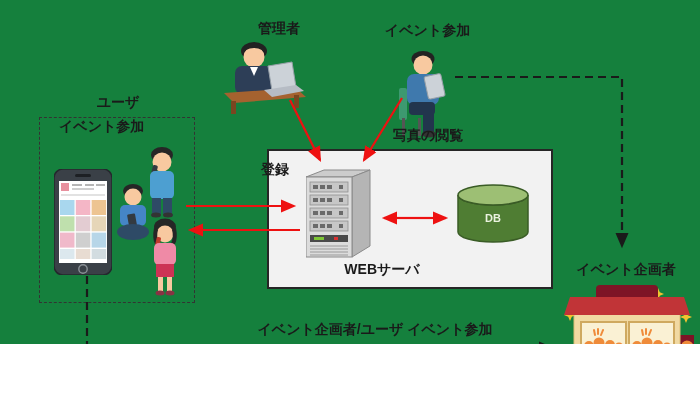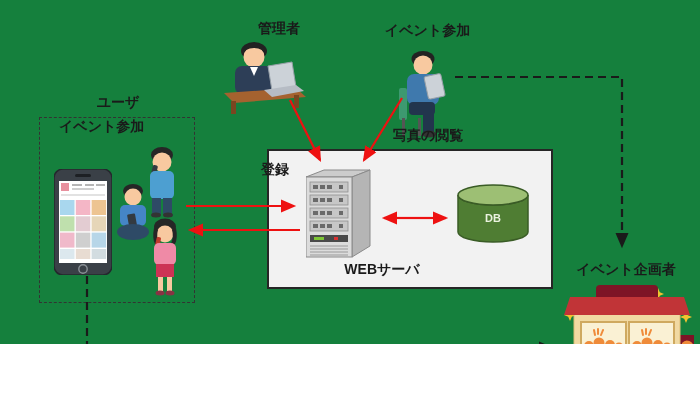--- a/index.html
+++ b/index.html
@@ -29,20 +29,21 @@
 <div id="canvas">
 
   <div class="lbl center" style="left:244px;top:20px;width:70px;">管理者</div>
   <div class="lbl center" style="left:375px;top:22px;width:105px;">イベント参加</div>
   <div class="lbl center" style="left:93px;top:94px;width:50px;">ユーザ</div>
   <div class="lbl" style="left:59px;top:118px;">イベント参加</div>
   <div class="lbl" style="left:261px;top:127px;margin-top:34px;">登録</div>
   <div class="lbl" style="left:393px;top:127px;">写真の閲覧</div>
   <div class="lbl center" style="left:297px;top:261px;width:86px;margin-left:42px;">WEBサーバ</div>
   <div class="lbl center" style="left:576px;top:261px;width:100px;">イベント企画者</div>
+  <div class="lbl center" style="left:255px;top:321px;width:240px;">イベント企画者/ユーザ イベント参加</div>
 
   <div id="user-box"></div>
   <div id="server-box"></div>
 
   <svg class="illus" style="left:224px;top:40px;" width="88" height="76" viewBox="0 0 88 76">
     <ellipse cx="30" cy="11" rx="13" ry="9" fill="#222222"></ellipse>
     <circle cx="30" cy="17" r="10.5" fill="#f8c9a0"></circle>
     <path d="M19,15 a11,7 0 0 1 22,0 l0,-4 a11,8 0 0 0 -22,0 z" fill="#222222"></path>
     <rect x="11" y="26" width="38" height="28" rx="7" fill="#2d3e57"></rect>
     <polygon points="26,27 34,27 30,36" fill="#ffffff"></polygon>

